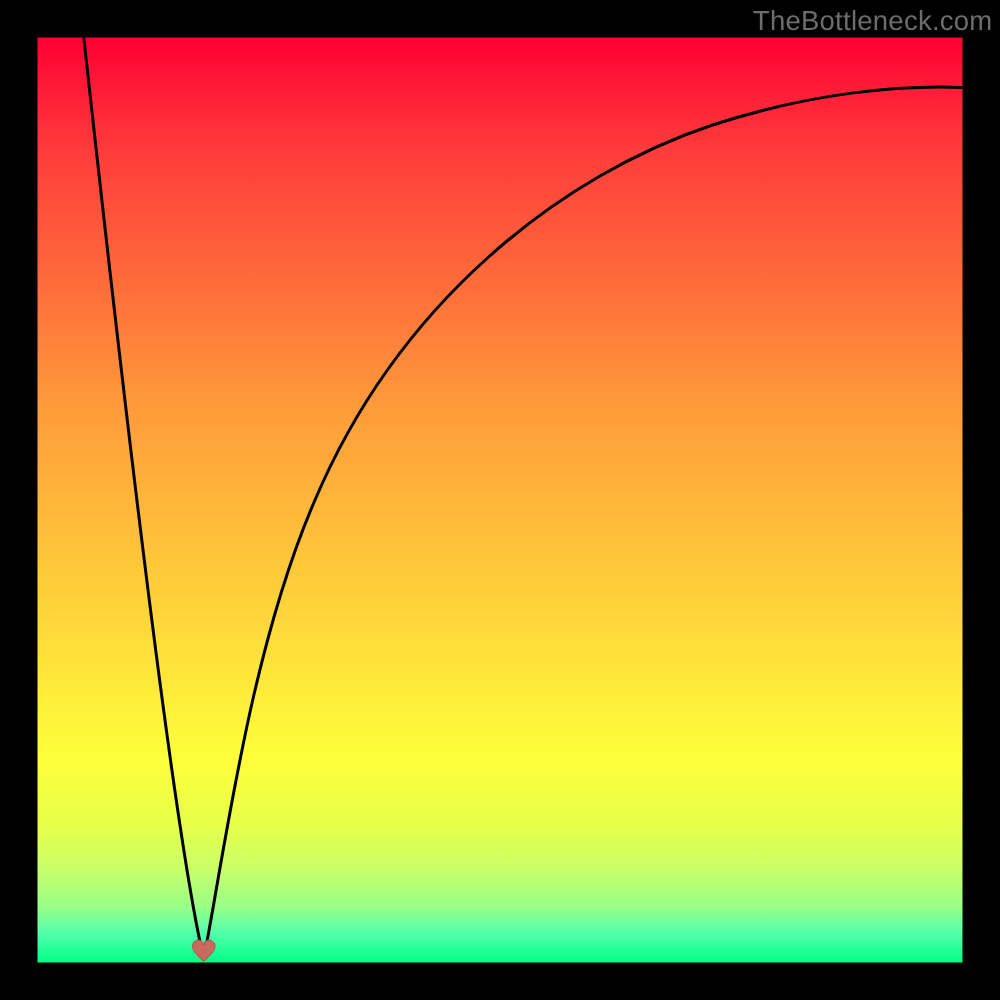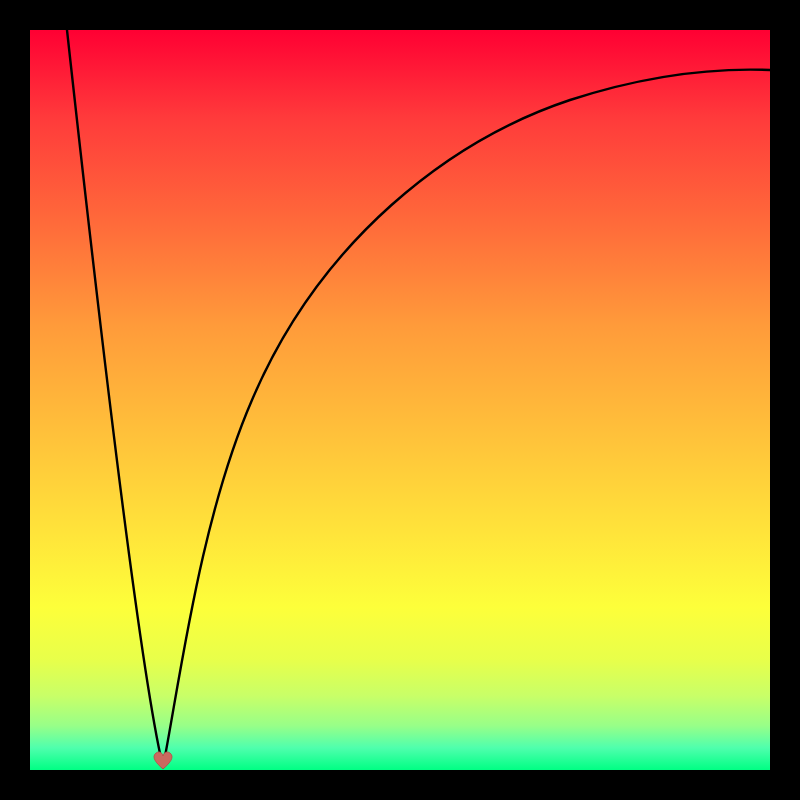--- a/index.html
+++ b/index.html
@@ -54,20 +54,21 @@
     color: #6d6d6d;
     font-size: 22px;
     letter-spacing: 0.2px;
     user-select: none;
   }
 </style>
 </head>
 <body>
 
 <div class="frame">
+  <div class="watermark">TheBottleneck.com</div>
   <div class="plot">
     <svg class="curve" viewBox="0 0 740 740" preserveAspectRatio="none">
       <path d="M 37 0 C 70 300, 110 640, 133 737" stroke="#000" stroke-width="2.4" fill="none" stroke-linecap="round"></path>
       <path d="M 133 737 C 150 650, 170 490, 222 370 C 290 210, 420 110, 540 70 C 620 44, 690 38, 740 40" stroke="#000" stroke-width="2.4" fill="none" stroke-linecap="round"></path>
       <g transform="translate(133 731)">
         <path d="M 0 8 C -7 2, -12 -4, -7 -8 C -3 -11, 0 -7, 0 -5 C 0 -7, 3 -11, 7 -8 C 12 -4, 7 2, 0 8 Z" fill="#c96a5f" stroke="#b24e44" stroke-width="0.8"></path>
       </g>
     </svg>
   </div>
 </div>

